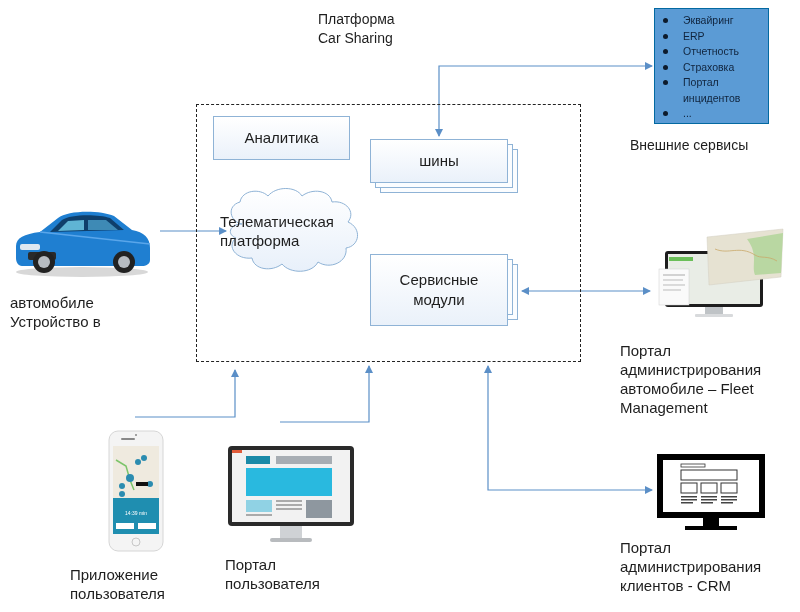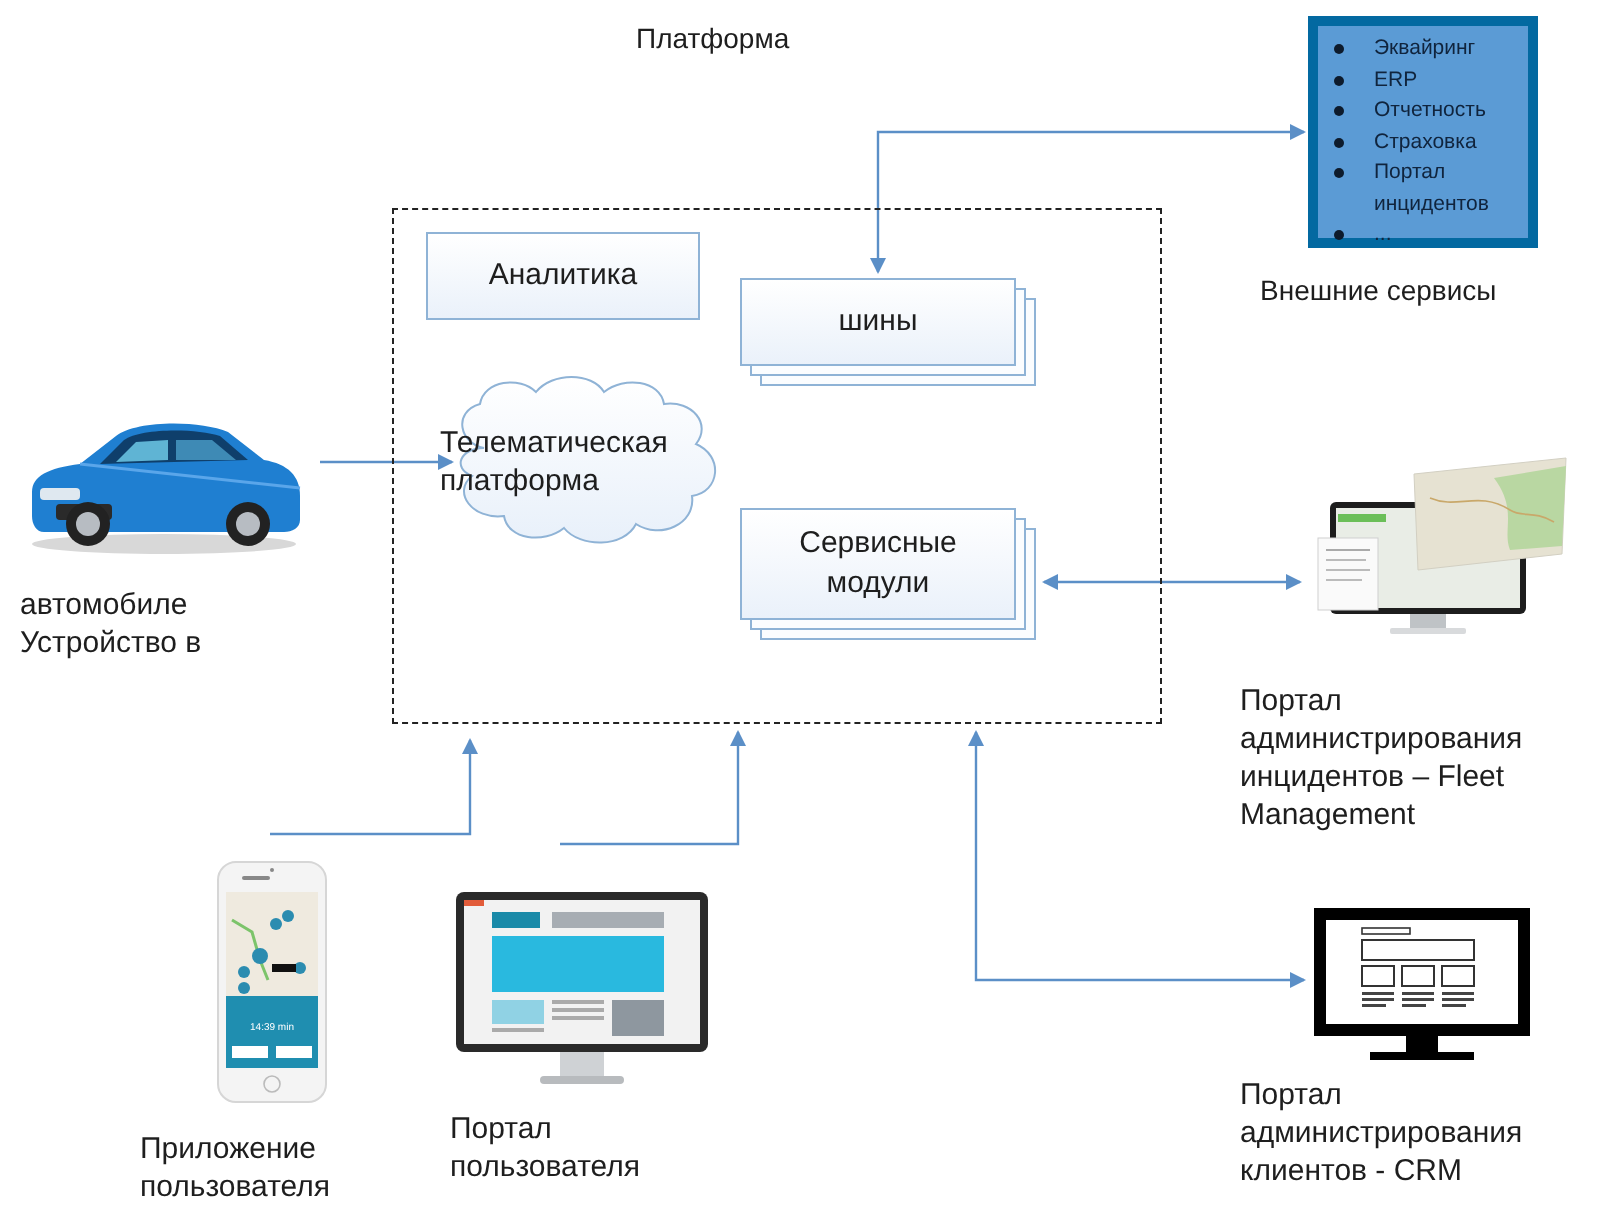--- a/index.html
+++ b/index.html
@@ -9,21 +9,21 @@
   .label { position: absolute; text-align: left; font-size: 15px; line-height: 19px; color: #1e1e1e; }
   svg.connectors { position: absolute; left: 0; top: 0; width: 800px; height: 612px; }
   .platform-frame { position: absolute; left: 196px; top: 104px; width: 385px; height: 258px;
                     border: 1.5px dashed #222; box-sizing: border-box; }
   .module-box { position: absolute; border: 1px solid #8fb3d6;
                 background: linear-gradient(180deg, #ffffff 0%, #eaf1fa 100%);
                 display: flex; align-items: center; justify-content: center; text-align: center;
                 font-size: 15px; line-height: 20px; color: #1e1e1e; box-sizing: border-box; }
   .stack-layer { position: absolute; border: 1px solid #8fb3d6; background: #fbfdff; box-sizing: border-box; }
   .ext-box { position: absolute; left: 654px; top: 8px; width: 115px; height: 116px;
-             background: #5b9bd5; border: 5px solid #0369a1; box-sizing: border-box; padding: 4px 4px 0 6px; }
+             background: #5b9bd5; border: 1px solid #0369a1; box-sizing: border-box; padding: 4px 4px 0 6px; }
   .ext-box ul { margin: 0; padding: 0; list-style: none; }
   .ext-box li { position: relative; padding-left: 22px; font-size: 10.5px; line-height: 15.5px; color: #10243d; }
   .ext-box li .dot { position: absolute; left: 2px; top: 5px; width: 5px; height: 5px; border-radius: 50%; background: #0d1b2c; }
   .title-label { font-size: 14px; line-height: 19px; }
 </style>
 </head>
 <body>
 
 <svg class="connectors" viewBox="0 0 800 612">
   <defs>
@@ -55,20 +55,21 @@
     <polyline points="280,422 369,422 369,366" fill="none" stroke="#5b8fc7" stroke-width="1.2" marker-end="url(#arr)"></polyline>
   </g>
 
   <g>
     <polyline points="488,366 488,490 652,490" fill="none" stroke="#5b8fc7" stroke-width="1.2" marker-start="url(#arrStart)" marker-end="url(#arr)"></polyline>
   </g>
 </svg>
 
 <div class="label title-label" style="left:318px; top:10px; width:140px;">
   <div>Платформа</div>
+  <div>Car Sharing</div>
 </div>
 
 <div class="platform-frame"></div>
 
 <div class="module-box" style="left:213px; top:116px; width:137px; height:44px;">
   <span>Аналитика</span>
 </div>
 
 <div>
   <div class="stack-layer" style="left:380px; top:149px; width:138px; height:44px;"></div>
@@ -92,21 +93,21 @@
   </svg>
   <div class="label" style="left:0; top:28px; width:150px;">
     <div>Телематическая</div>
     <div>платформа</div>
   </div>
 </div>
 
 <div>
   <div class="stack-layer" style="left:380px; top:264px; width:138px; height:56px;"></div>
   <div class="stack-layer" style="left:375px; top:259px; width:138px; height:56px;"></div>
-  <div class="module-box" style="left:370px; top:254px; width:138px; height:56px;">
+  <div class="module-box" style="left:370px; top:254px; width:138px; height:72px;">
     <div>
       <div>Сервисные</div>
       <div>модули</div>
     </div>
   </div>
 </div>
 
 <div class="ext-box">
   <ul>
     <li><span class="dot"></span><span>Эквайринг</span></li>
@@ -153,21 +154,21 @@
     <line x1="8" y1="60" x2="30" y2="60" stroke="#bbb" stroke-width="1"></line>
     <line x1="8" y1="65" x2="26" y2="65" stroke="#bbb" stroke-width="1"></line>
     <rect x="14" y="32" width="24" height="4" fill="#6bbf59"></rect>
     <rect x="50" y="82" width="18" height="7" fill="#bfc3c6"></rect>
     <rect x="40" y="89" width="38" height="3" rx="1" fill="#d8dadc"></rect>
   </svg>
 </div>
 <div class="label" style="left:620px; top:341px; width:180px;">
   <div>Портал</div>
   <div>администрирования</div>
-  <div>инцидентов – Fleet</div>
+  <div>автомобиле – Fleet</div>
   <div>Management</div>
 </div>
 
 <div class="abs" style="left:108px; top:430px; width:56px; height:122px;">
   <svg width="56" height="122" viewBox="0 0 56 122">
     <rect x="1" y="1" width="54" height="120" rx="9" fill="#f4f4f4" stroke="#d6d6d6" stroke-width="1"></rect>
     <rect x="13" y="8" width="14" height="2" rx="1" fill="#888"></rect>
     <circle cx="28" cy="5" r="1" fill="#888"></circle>
     <rect x="5" y="16" width="46" height="88" fill="#efeadf"></rect>
     <path d="M8,30 L18,36 L22,50 L26,60" stroke="#7cc46a" stroke-width="1.5" fill="none"></path>

